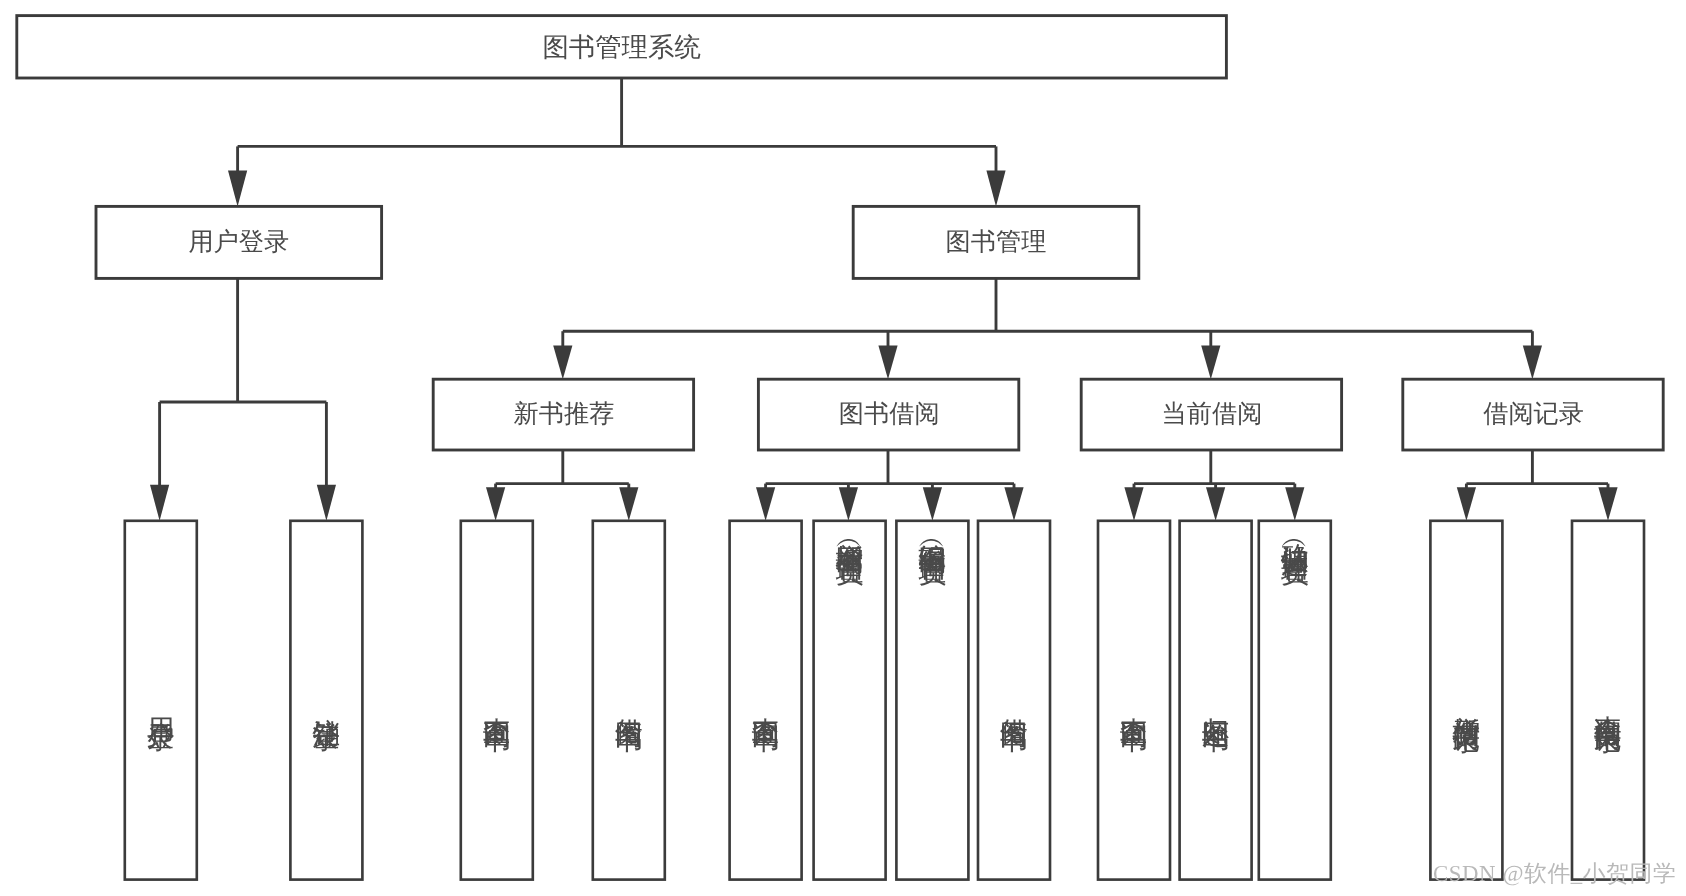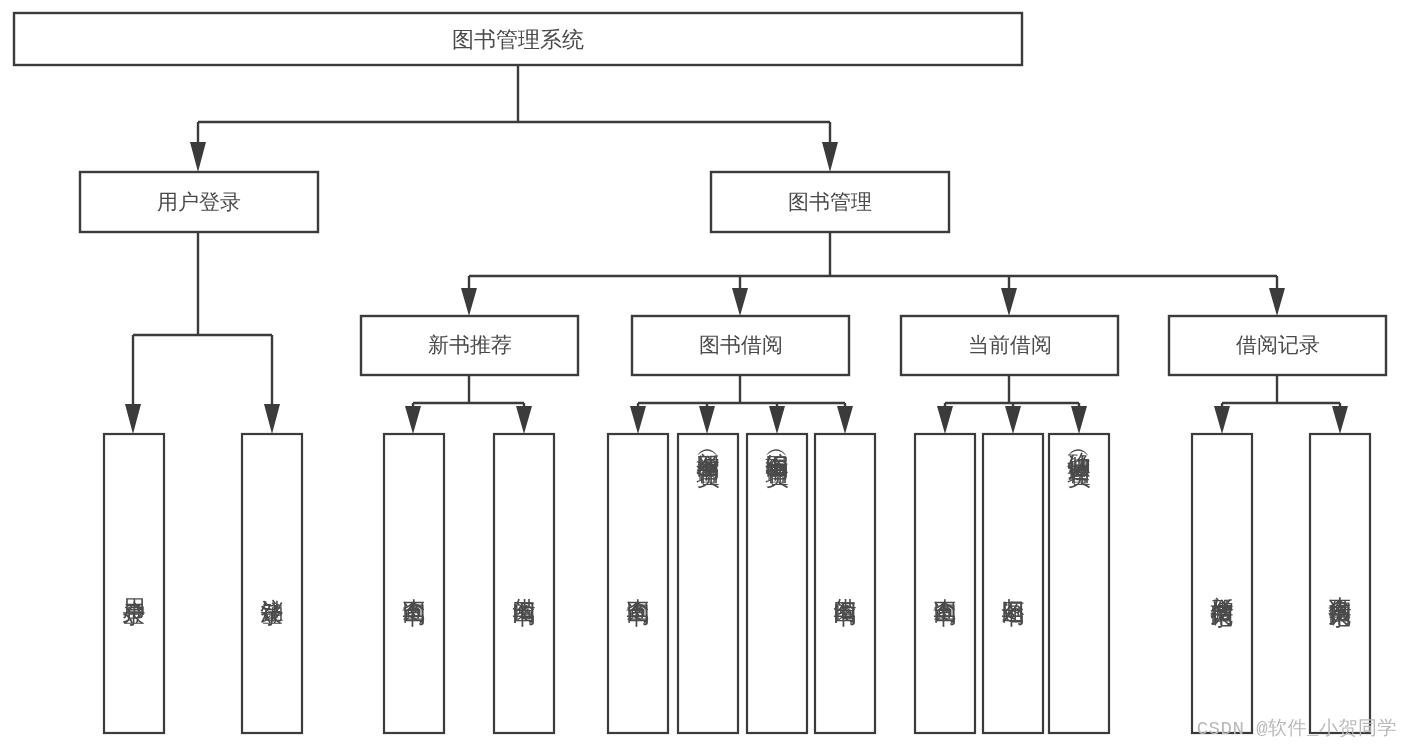--- a/index.html
+++ b/index.html
@@ -74,21 +74,21 @@
     line-height: 1.08;
     letter-spacing: 2px;
     color: #4a4a4a;
     white-space: nowrap;
     text-align: center;
   }
   .watermark {
     position: absolute;
     right: 8px;
     bottom: 6px;
-    font-family: Liberation Mono, monospace;
+    font-family: Liberation Serif, serif;
     font-size: 19px;
     color: #b9b9b9;
     letter-spacing: 0.5px;
     white-space: nowrap;
     user-select: none;
   }
 </style>
 </head>
 <body>
 

